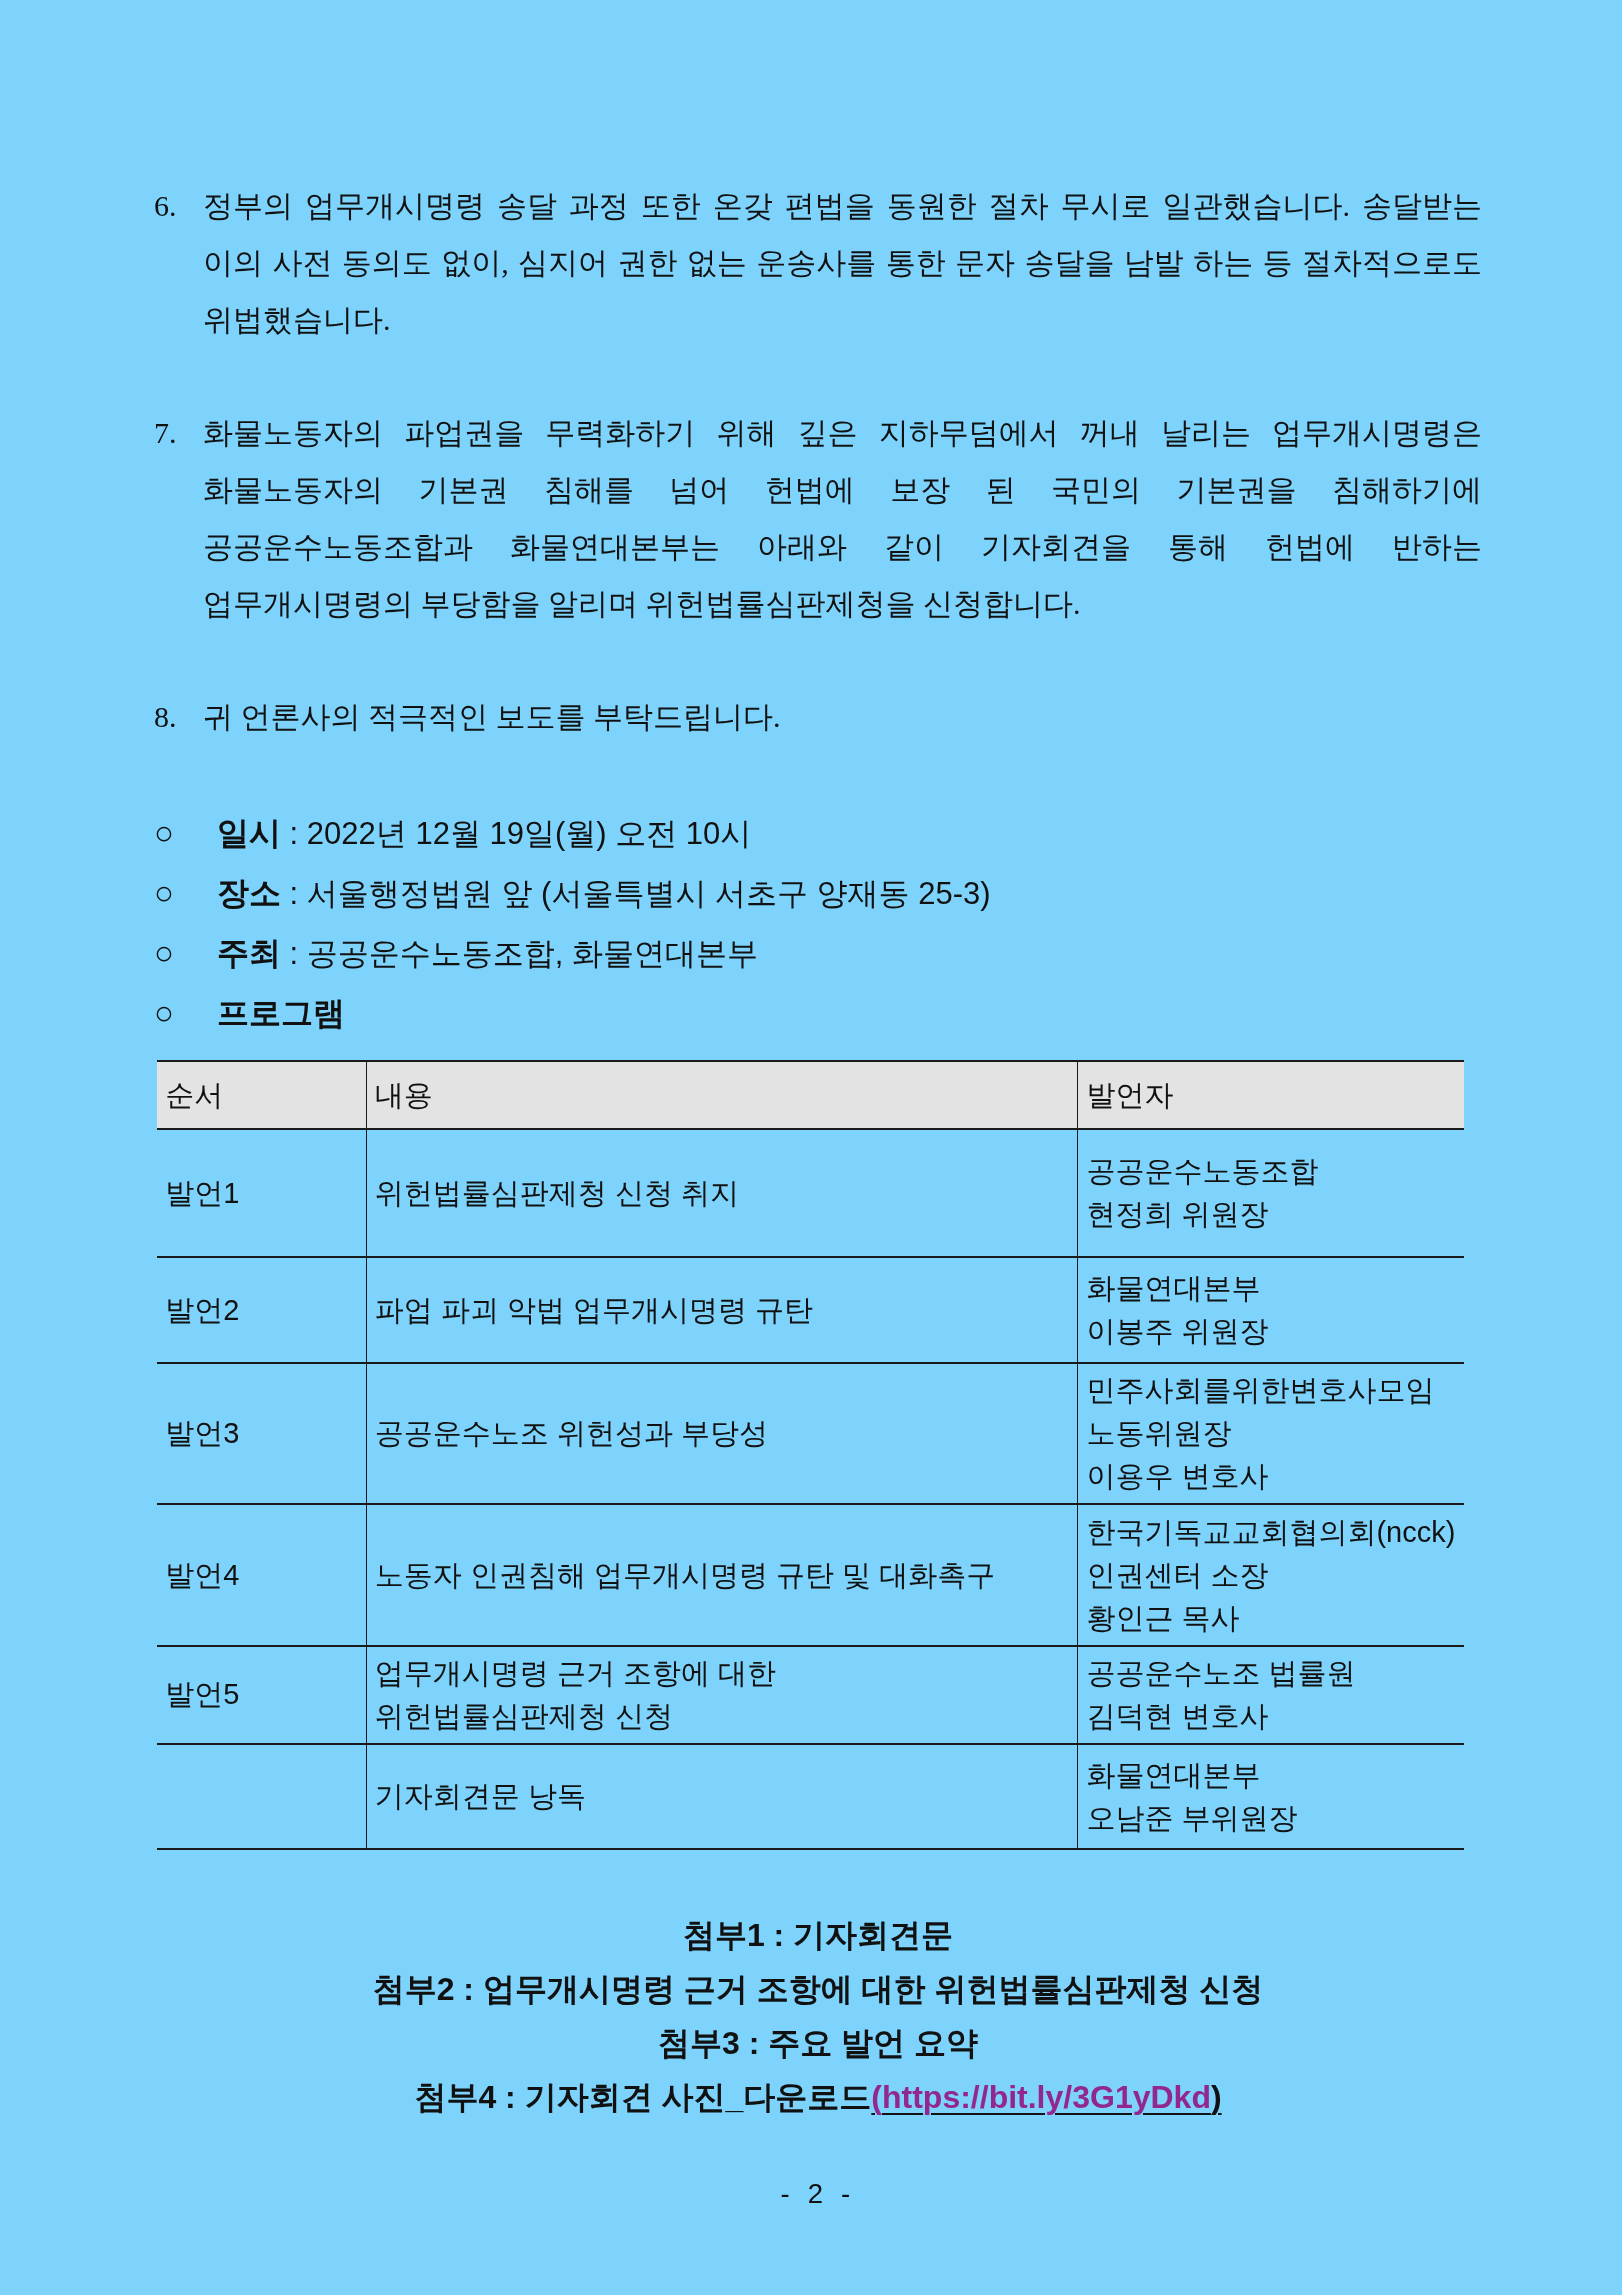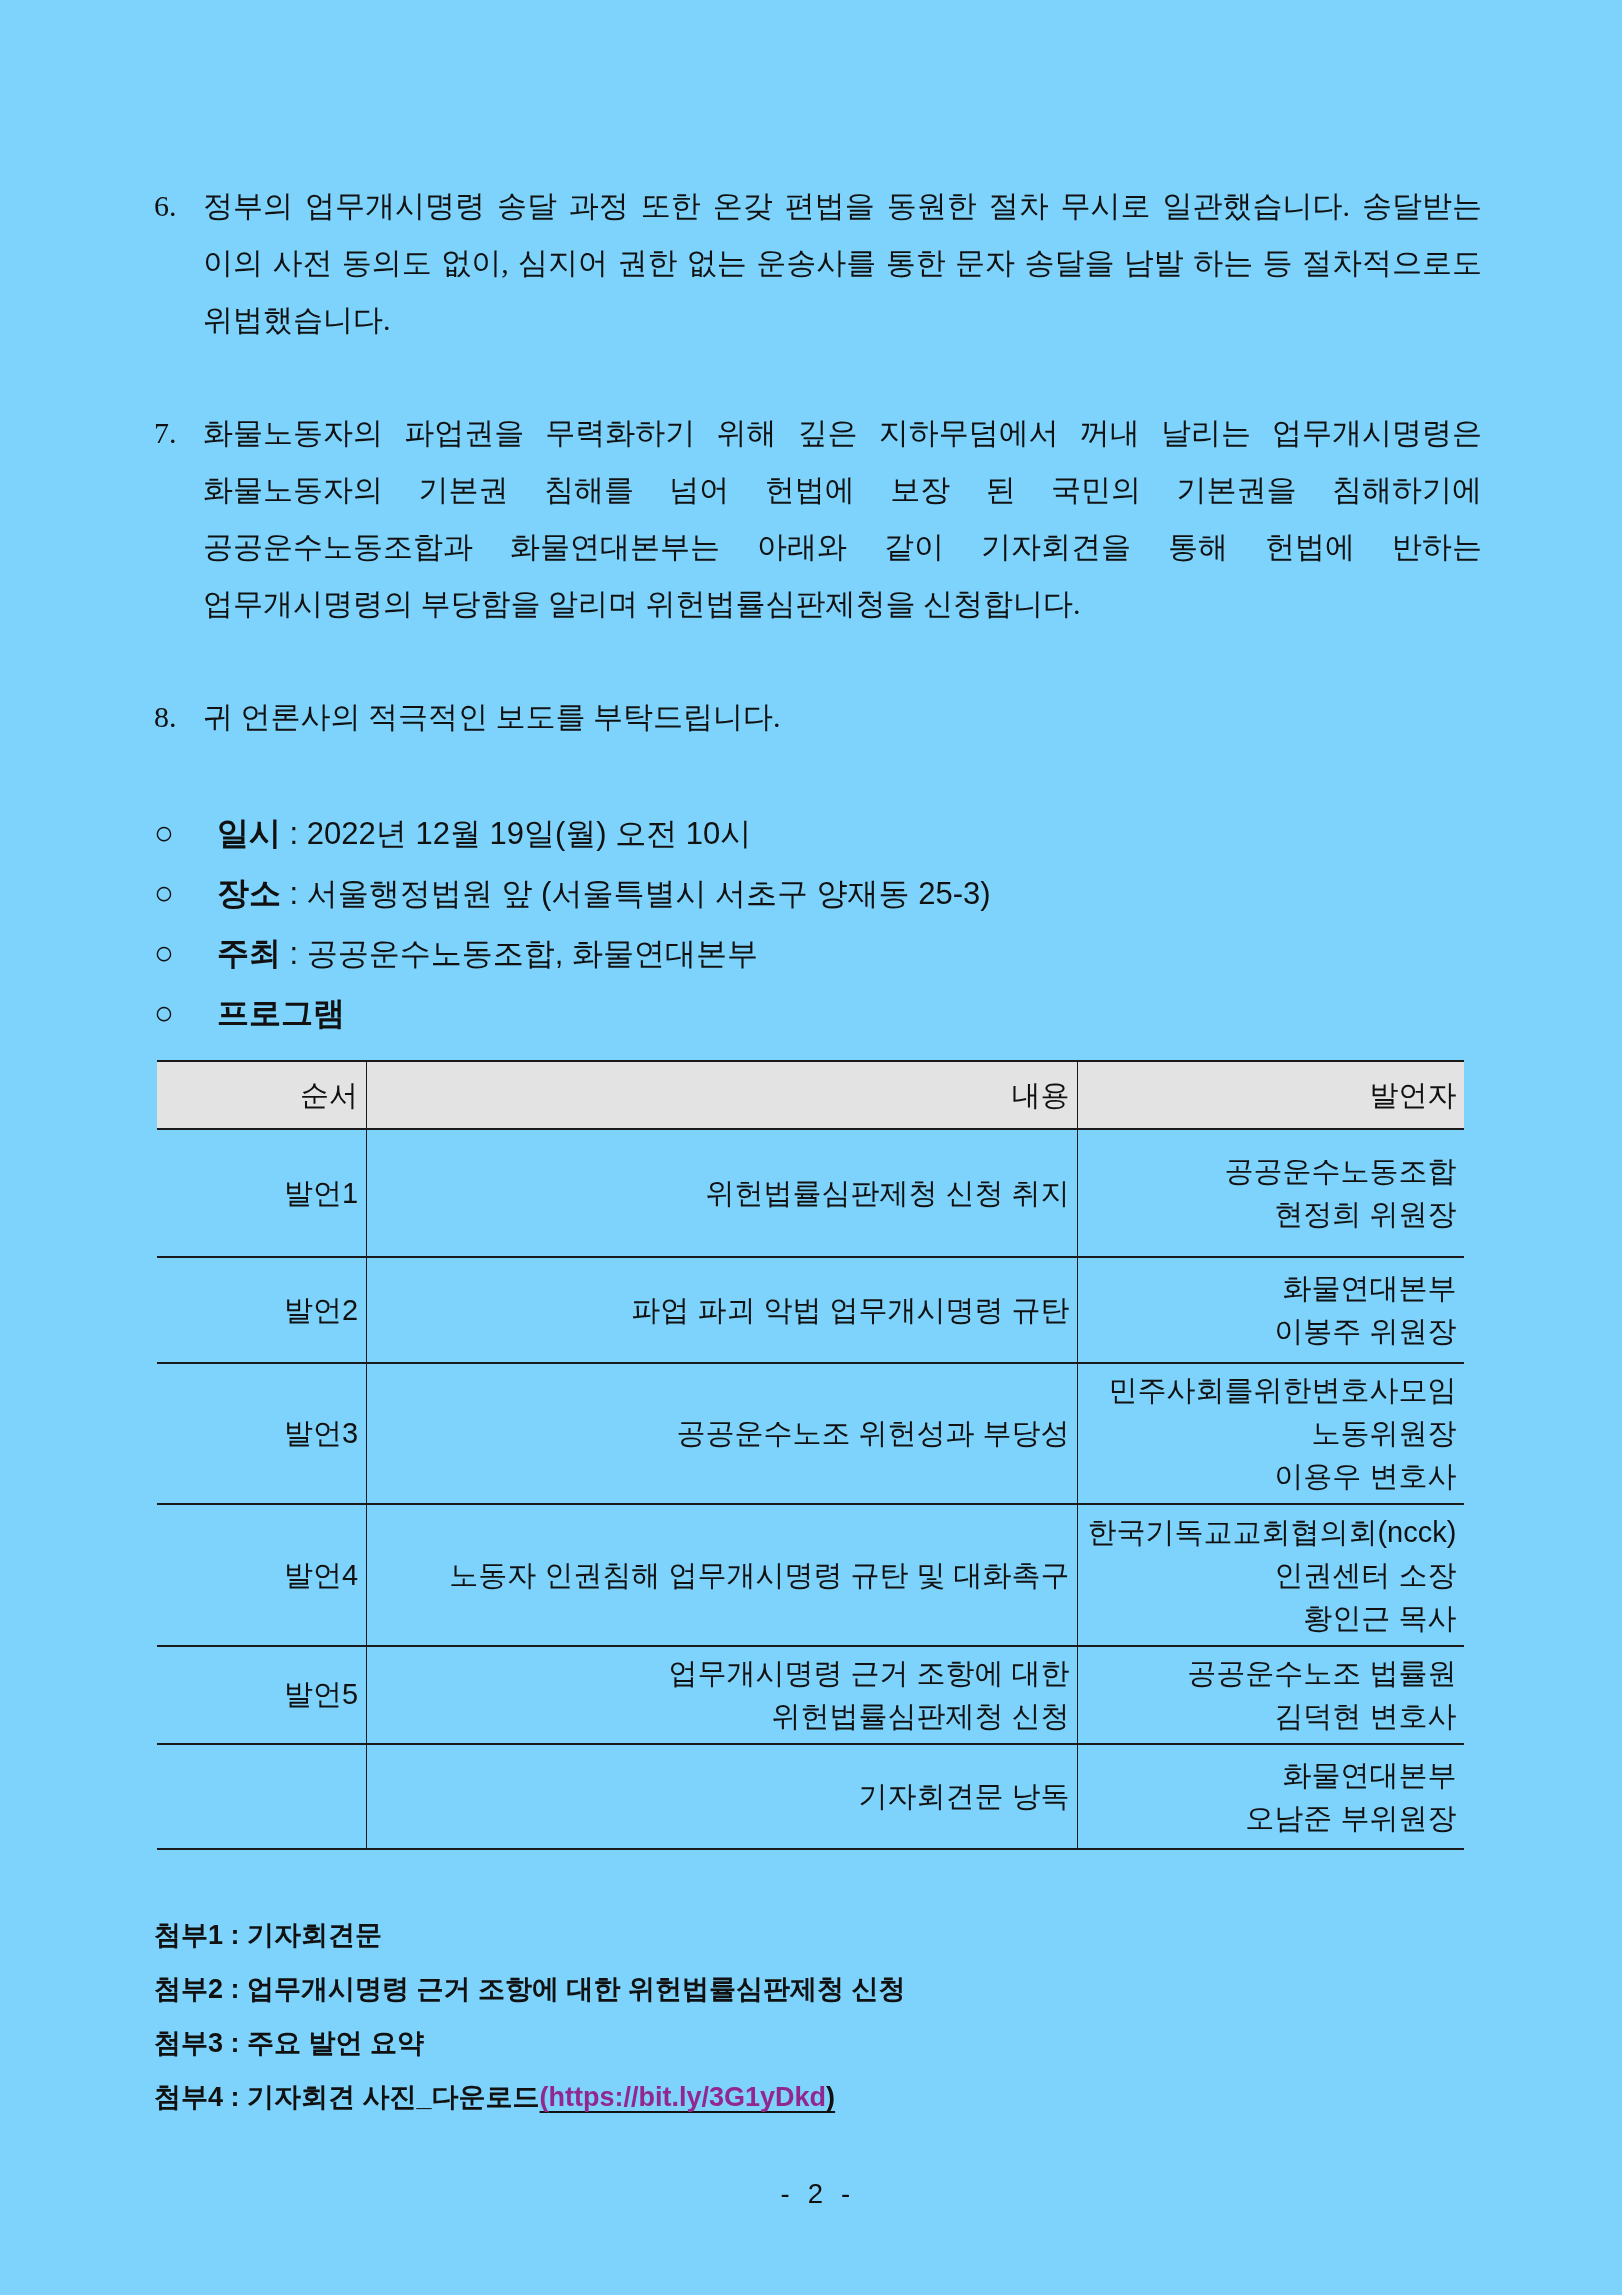--- a/index.html
+++ b/index.html
@@ -47,21 +47,21 @@
     border-collapse:collapse;
     table-layout:fixed;
     width:1307px;
     margin:17px 0 0 3.3px;
     font-family:"Liberation Sans","DejaVu Sans",sans-serif;
     font-size:29px;
     color:var(--ink);
     border-top:2px solid var(--line);
   }
   table.program th,table.program td{
-    text-align:right;vertical-align:middle;
+    text-align:left;vertical-align:middle;
     border-bottom:2px solid var(--line);
     line-height:43px;
     padding:5.2px 7.9px;
     word-break:keep-all;
   }
   table.program th+th,table.program td+td{border-left:1.3px solid var(--line);}
   table.program thead th{
     background:var(--header-bg);
     font-weight:normal;
     height:68px;
@@ -71,21 +71,22 @@
   table.program tbody tr:nth-child(3){height:127px;}
   table.program tbody tr:nth-child(4){height:132px;}
   table.program tbody tr:nth-child(5){height:74px;}
   table.program tbody tr:nth-child(6){height:105px;}
   .cell-multi{white-space:pre-line;}
   
   .attachments{
     margin-top:58px;
     font-family:"Liberation Sans","DejaVu Sans",sans-serif;
     font-weight:bold;
-    font-size:27px;
+    font-size:32px;
+    text-align:center;
   }
   .attach-row{line-height:54px;word-break:keep-all;}
   .link-wrap{text-decoration:underline;text-decoration-thickness:2px;text-underline-offset:5.2px;}
   .url-open,.url{color:var(--link);}
   .url-close{color:var(--ink);}
   a.url{cursor:pointer;}
   
   .pagenum{
     margin-top:50px;
     text-align:center;

